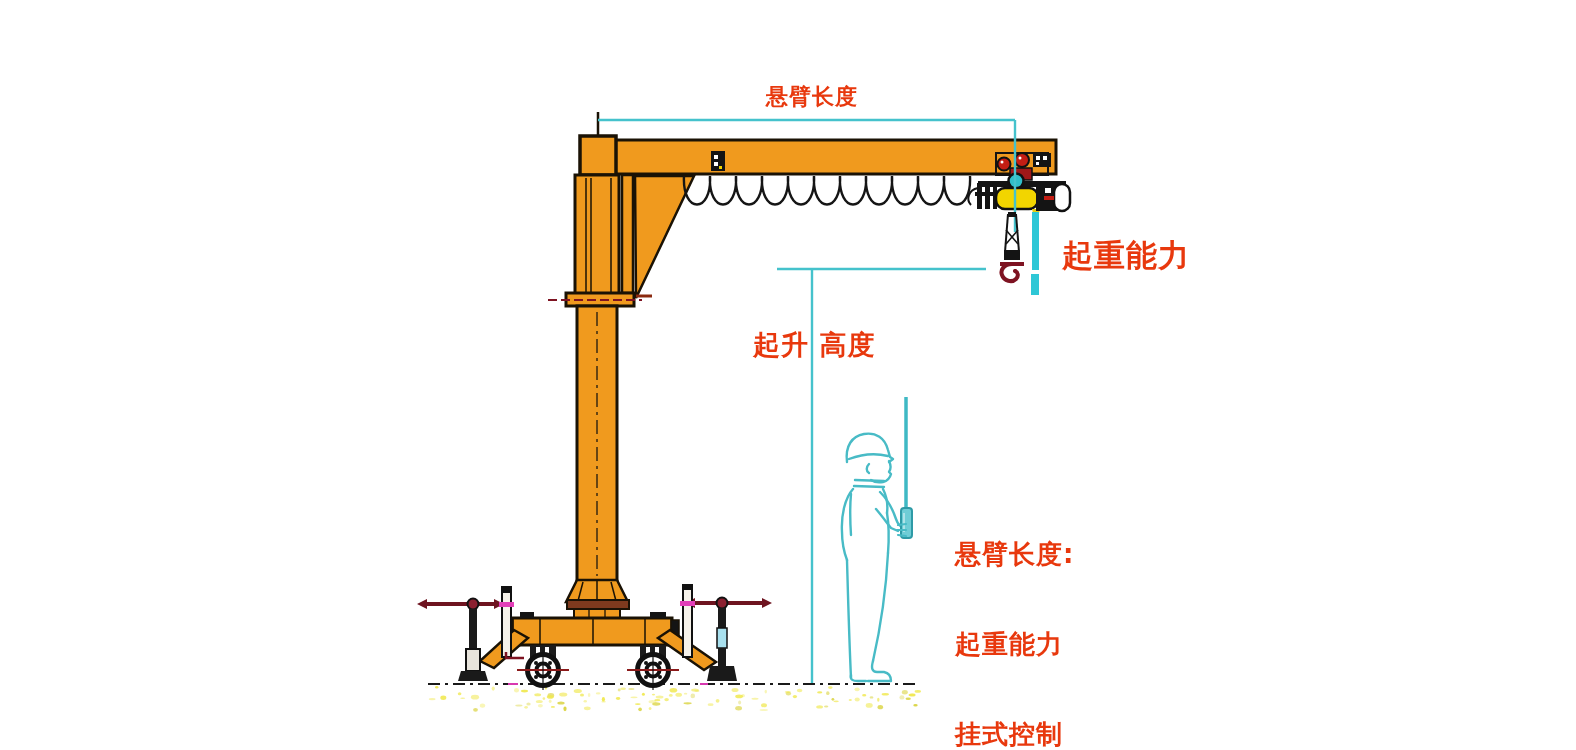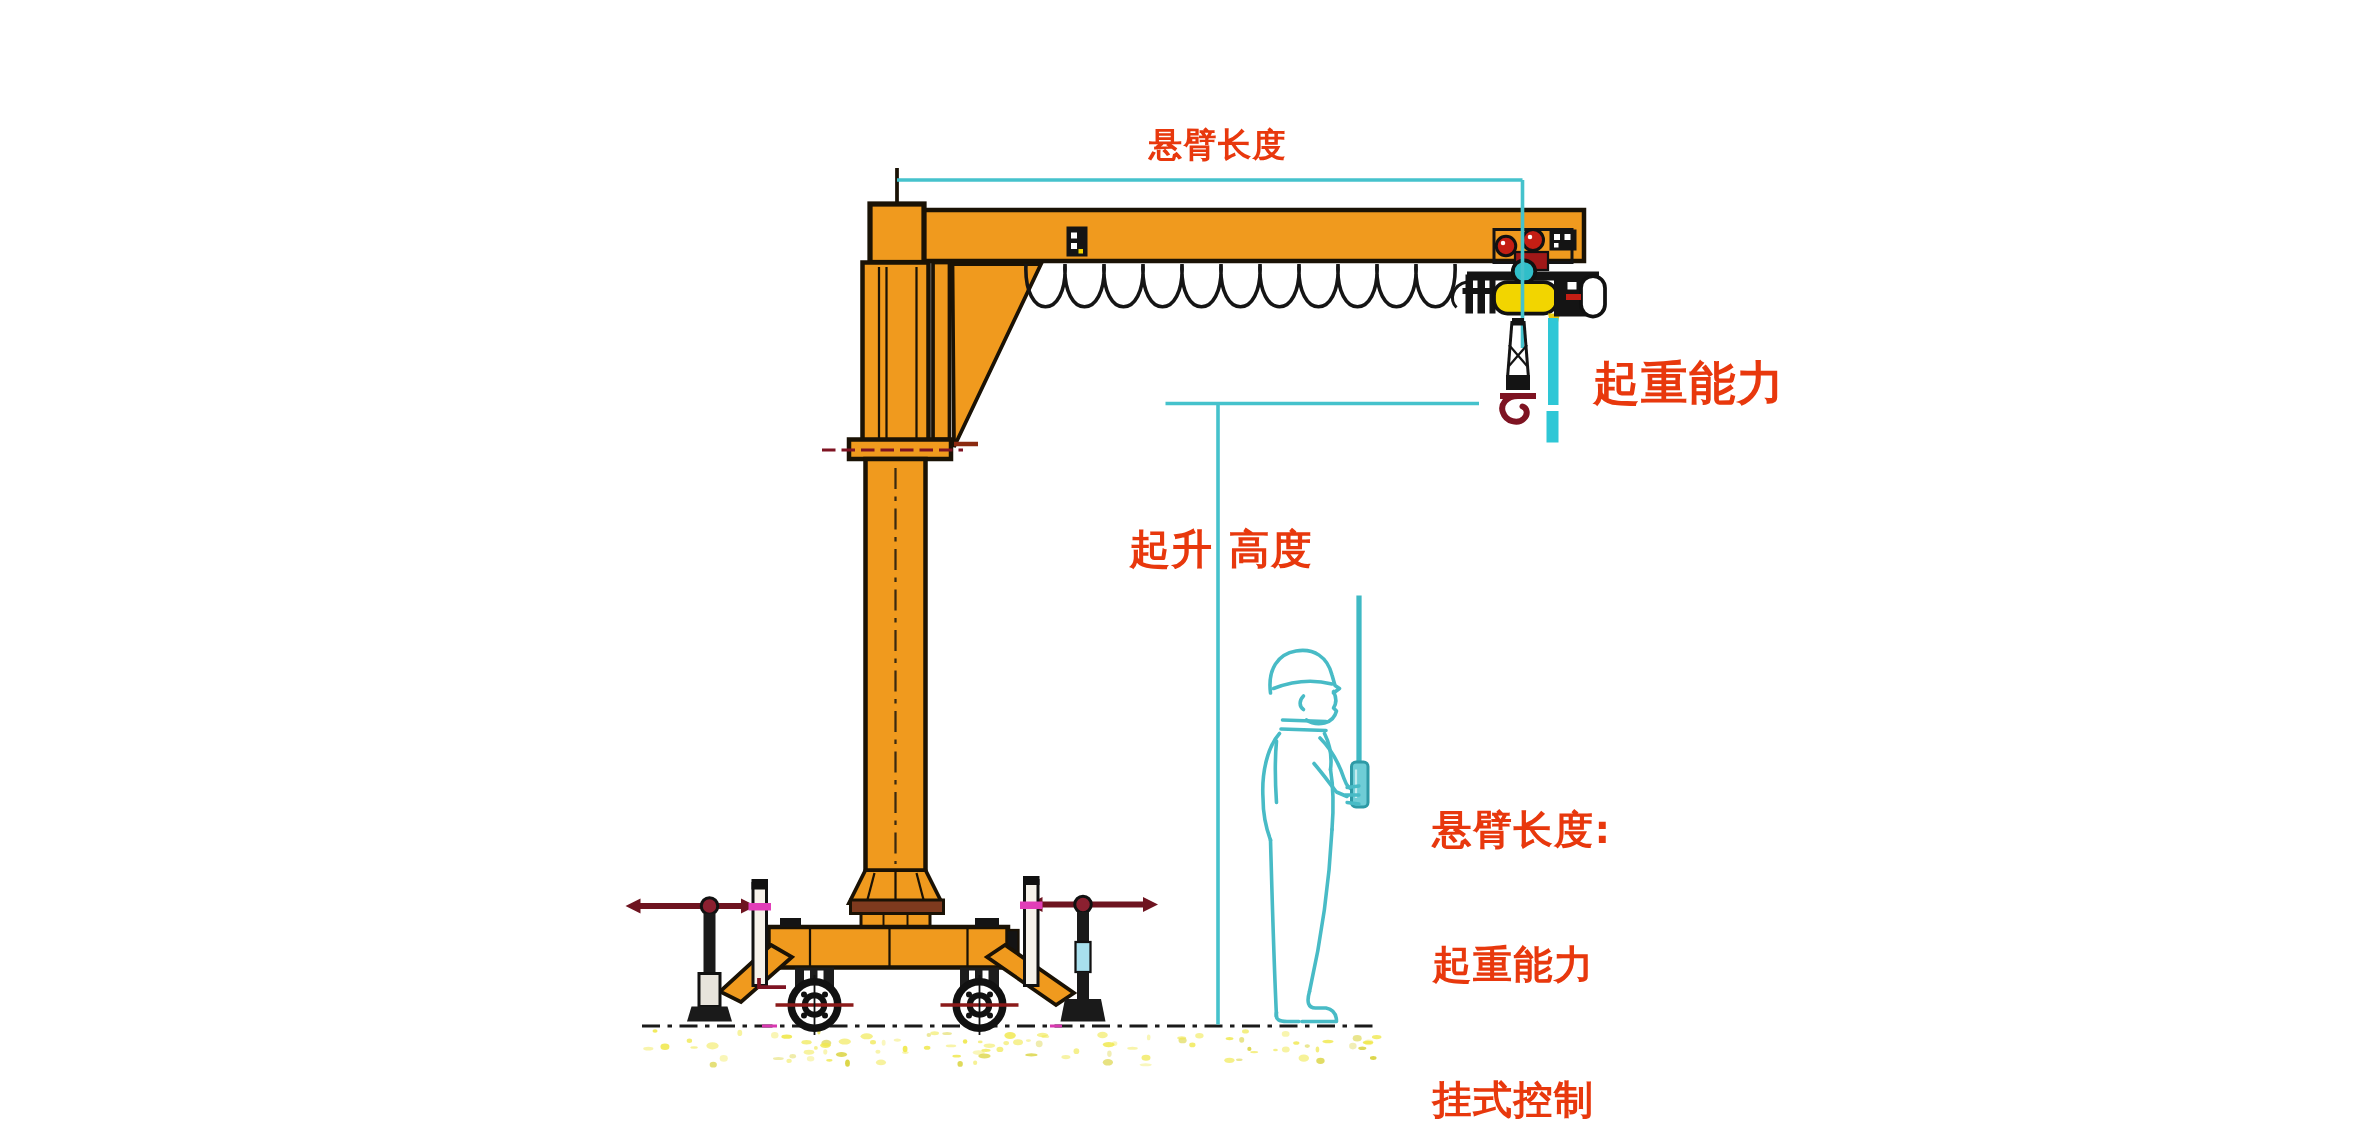--- a/index.html
+++ b/index.html
@@ -13,21 +13,21 @@
   .stage svg{position:absolute;left:0;top:0;}
   .lbl{
     position:absolute;
     color:#E8380D;
     font-weight:700;
     white-space:pre;
     letter-spacing:1px;
   }
   .lbl-jib    {left:766px; top:82px;  font-size:22px;}
   .lbl-cap    {left:1062px;top:235px; font-size:31px;}
-  .lbl-height {left:753px; top:348px; font-size:27px;}
+  .lbl-height {left:753px; top:327px; font-size:27px;}
   .lbl-control{left:955px; top:479px; font-size:26px; line-height:30px;}
 </style>
 </head>
 <body>
 
 <div class="stage">
 
   <svg width="1576" height="750" viewBox="0 0 1576 750">
 
     <g>

